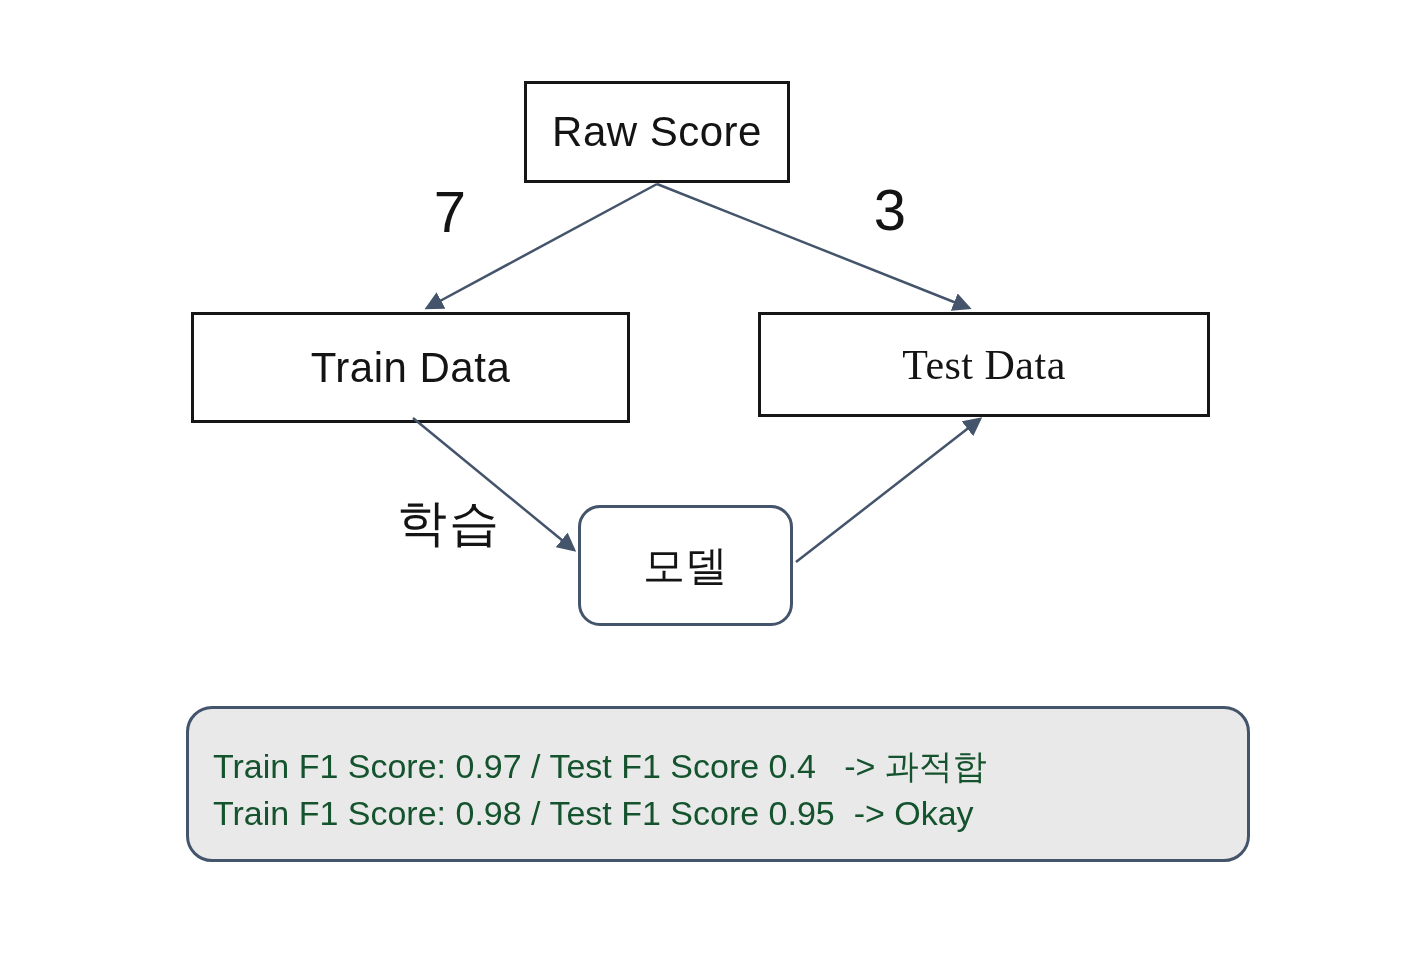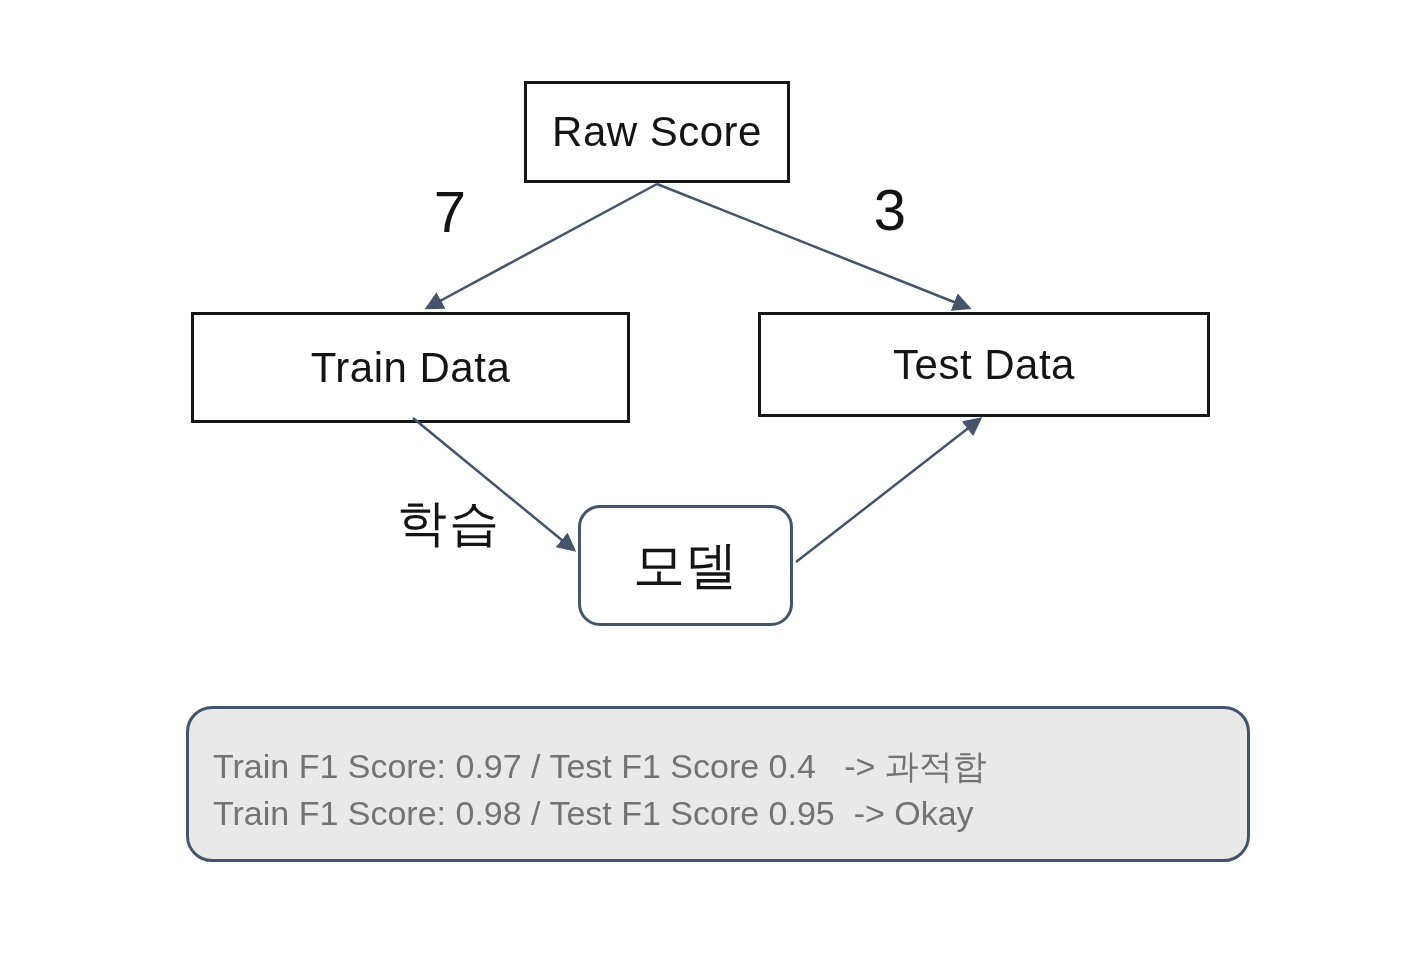--- a/index.html
+++ b/index.html
@@ -40,22 +40,22 @@
   }
   .node.rect {
     border: 3px solid #161616;
   }
   .node.rounded {
     border: 3px solid #44546A;
     border-radius: 22px;
   }
   #raw-box   { left: 524px; top: 81px;  width: 266px; height: 102px; }
   #train-box { left: 191px; top: 312px; width: 439px; height: 111px; }
-  #test-box  { left: 758px; top: 312px; width: 452px; height: 105px; }
-  #model-box { left: 578px; top: 505px; width: 215px; height: 121px; font-size: 52px; }
+  #test-box  { left: 758px; top: 312px; width: 452px; height: 105px; font-family: Liberation Serif, serif; }
+  #model-box { left: 578px; top: 505px; width: 215px; height: 121px; font-size: 42px; }
 
   .edge-label {
     position: absolute;
     display: flex;
     align-items: center;
     justify-content: center;
     color: #141414;
   }
   .edge-label.num { font-size: 58px; }
   .edge-label.kor { font-size: 50px; letter-spacing: 2px; }
@@ -71,21 +71,21 @@
     box-sizing: border-box;
     background: #e9e9e9;
     border: 3px solid #44546A;
     border-radius: 26px;
     padding: 34px 20px 0 24px;
   }
   .results-line {
     font-size: 34px;
     line-height: 47px;
     white-space: pre;
-    color: #737373;
+    color: #14532d;
   }
 </style>
 </head>
 <body>
 
 <div class="canvas">
 
   <div id="raw-box" class="node rect">
     <span>Raw Score</span>
   </div>

